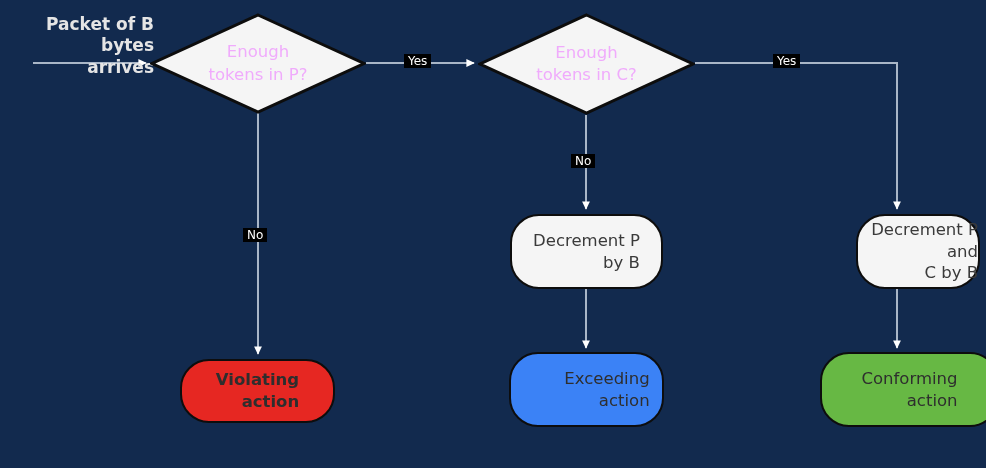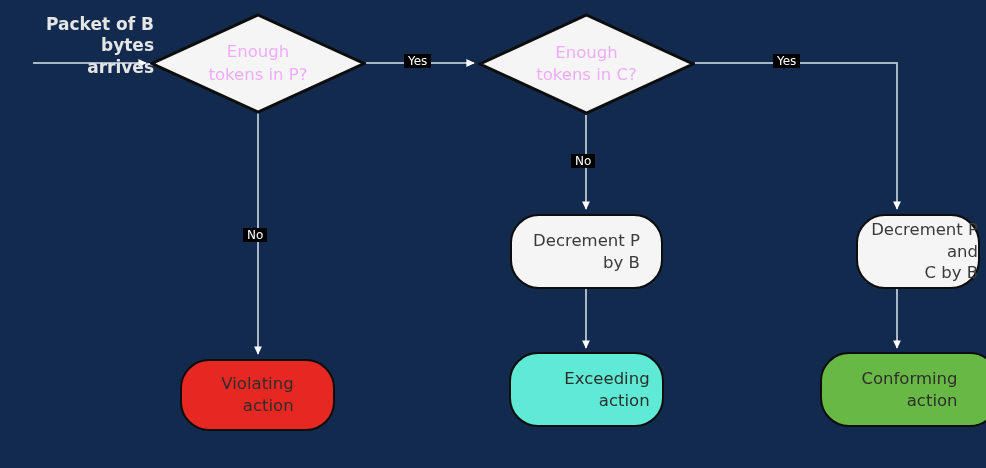--- a/index.html
+++ b/index.html
@@ -44,21 +44,21 @@
     color: #3a3a3a;
     font-size: 16.5px;
   }
 
   .term {
     border: 2px solid #0d0d0d;
     color: #2e2e2e;
     font-size: 16.5px;
   }
   .term.red    { background: #e62722; }
-  .term.yellow { background: #5eead4; padding-left: 41px; }
+  .term.yellow { background: #3b82f6; padding-left: 41px; }
   .term.green  { background: #67b844; }
 
   
   .decision {
     position: absolute;
     display: block;
   }
   .decision .dshape {
     position: absolute;
     left: 0; top: 0;
@@ -142,21 +142,21 @@
     <div class="dlabel" style="white-space:pre-line;">Enough
 tokens in C?</div>
   </div>
 
   <div class="node proc" style="left: 510px; top: 214px; width: 153px; height: 75px; white-space: pre-line;">Decrement P
 by B</div>
 
   <div class="node proc" style="left: 856px; top: 214px; width: 124px; height: 75px; white-space: pre-line;">Decrement P and
 C by B</div>
 
-  <div class="node term red" style="left: 180px; top: 359px; width: 155px; height: 72px; white-space: pre-line;">Violating
+  <div class="node term red" style="left: 180px; top: 359px; width: 155px; height: 64px; white-space: pre-line; font-weight: bold;">Violating
 action</div>
 
   <div class="node term yellow" style="left: 509px; top: 352px; width: 155px; height: 75px; white-space: pre-line;">Exceeding
 action</div>
 
   <div class="node term green" style="left: 820px; top: 352px; width: 179px; height: 75px; white-space: pre-line;">Conforming
 action</div>
 
   <div class="edge-label" style="left:404px; top:54px;">Yes</div>
 

